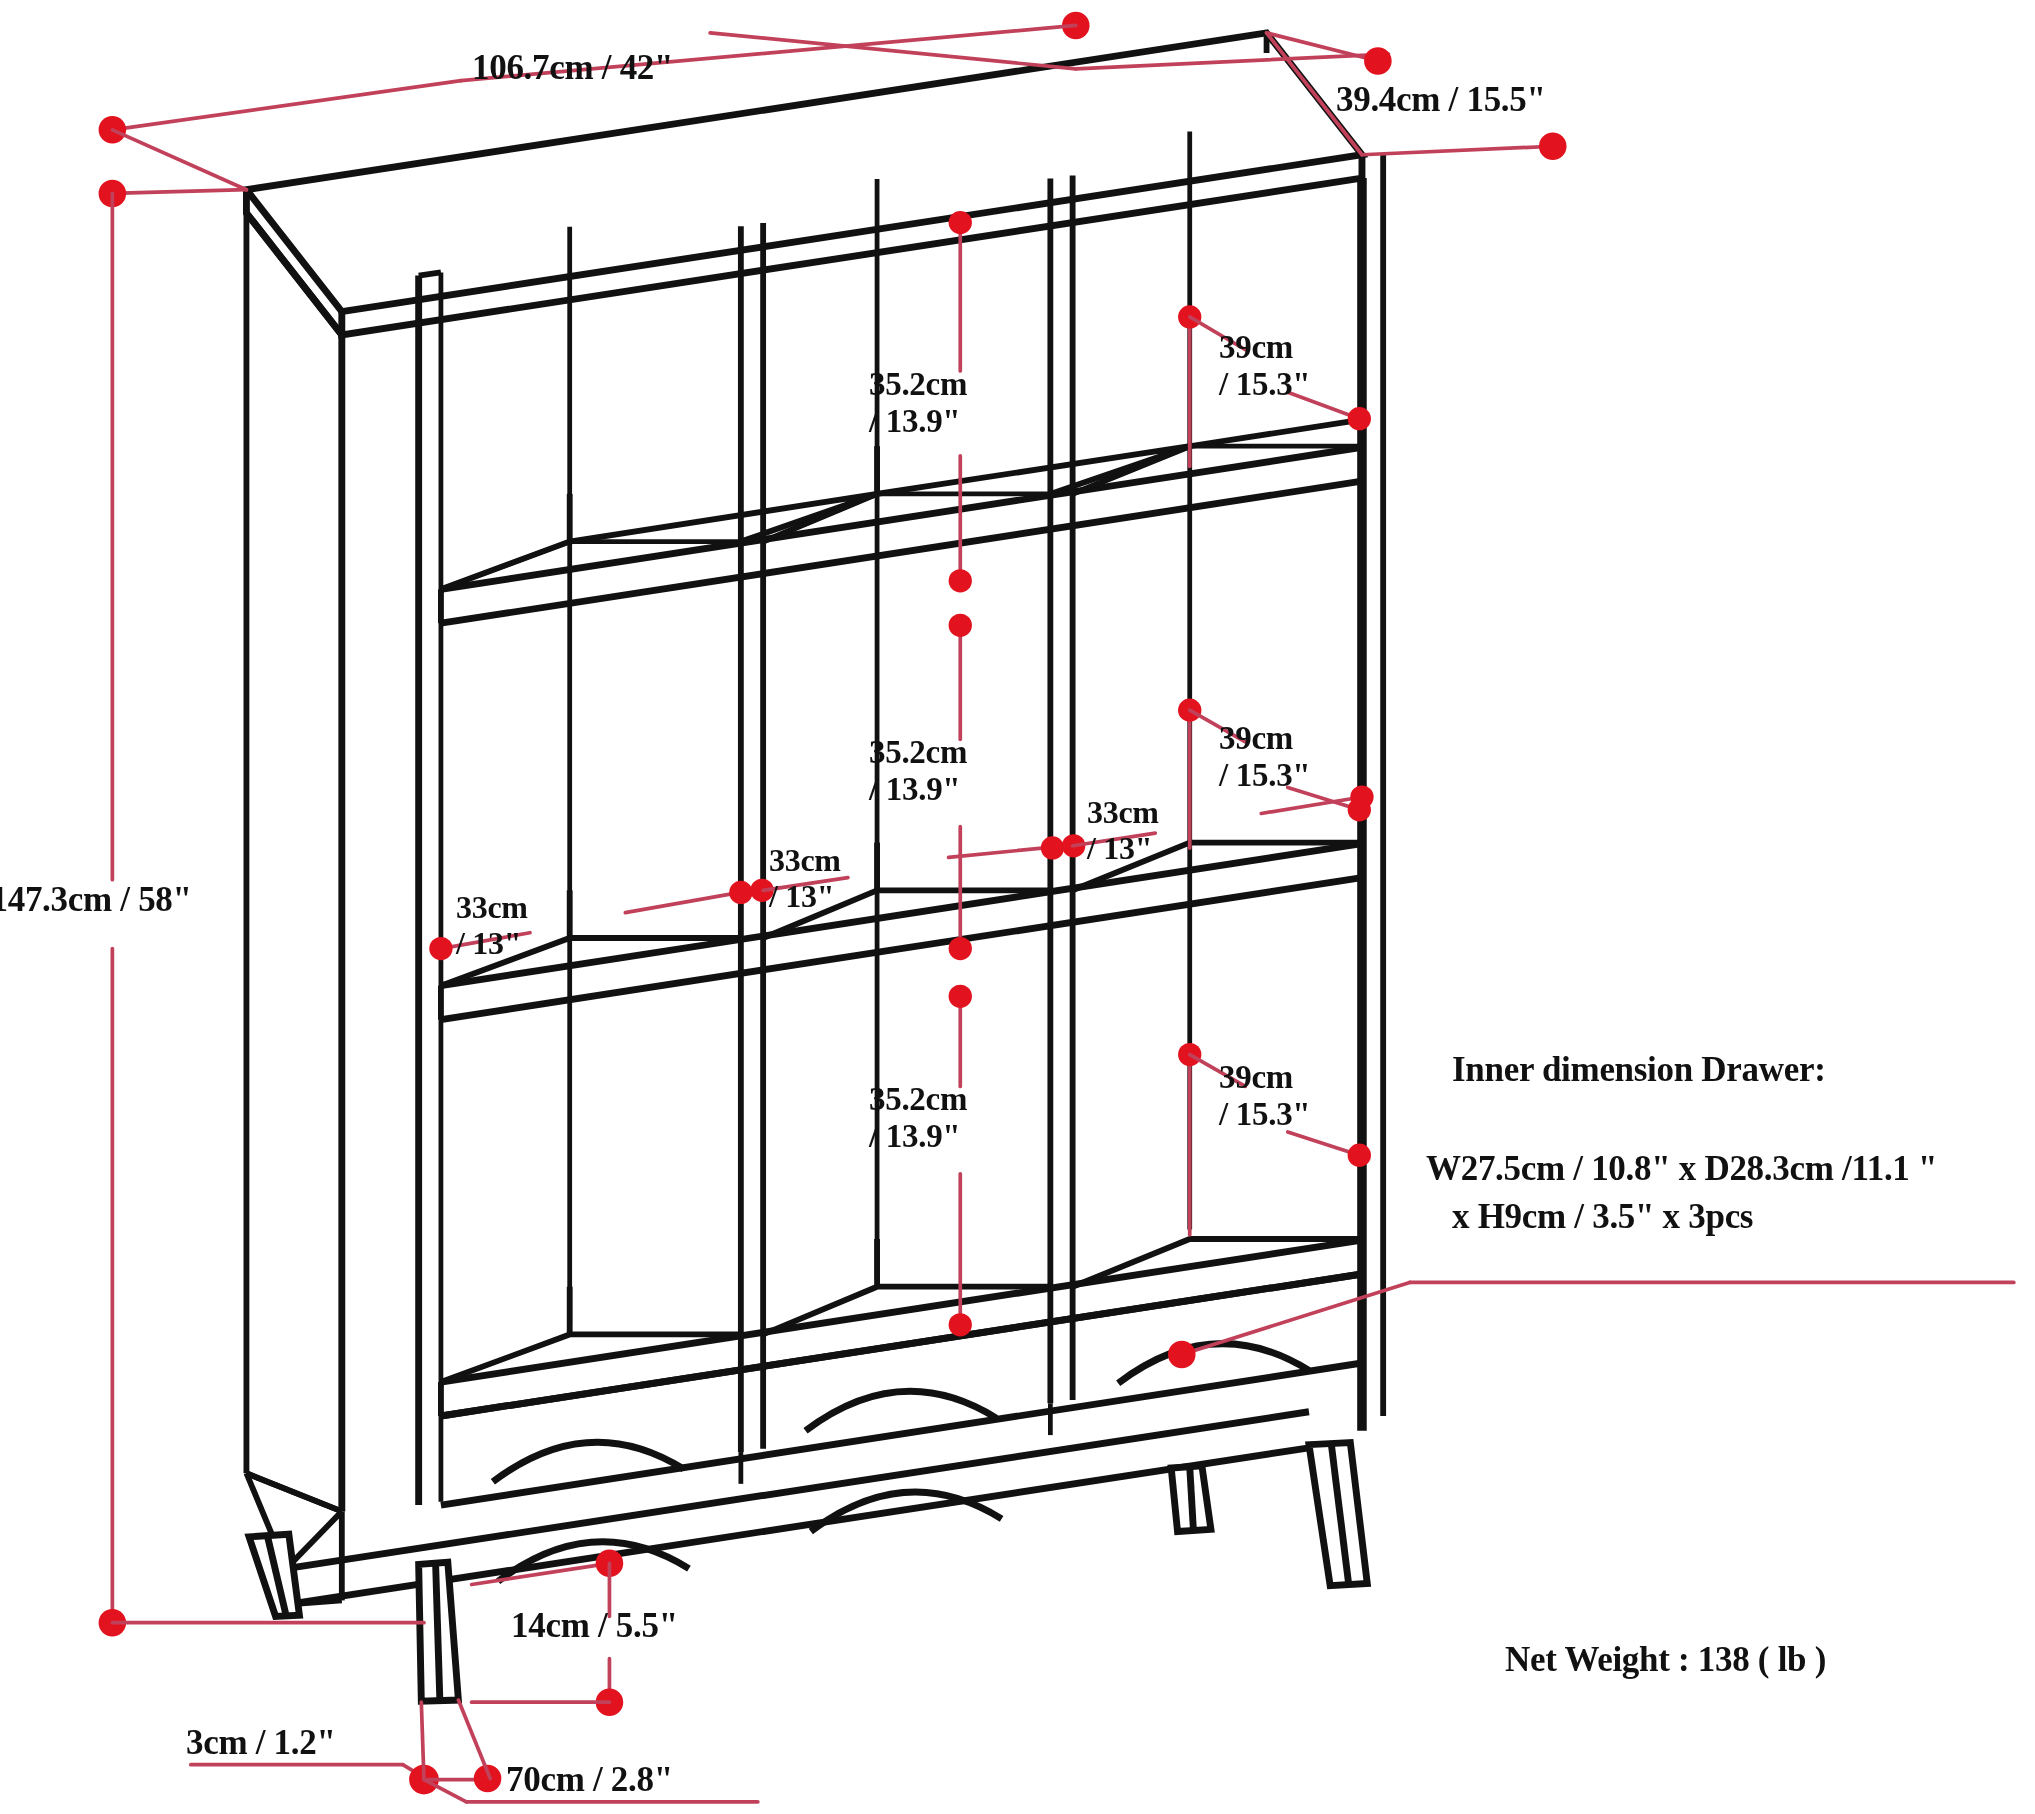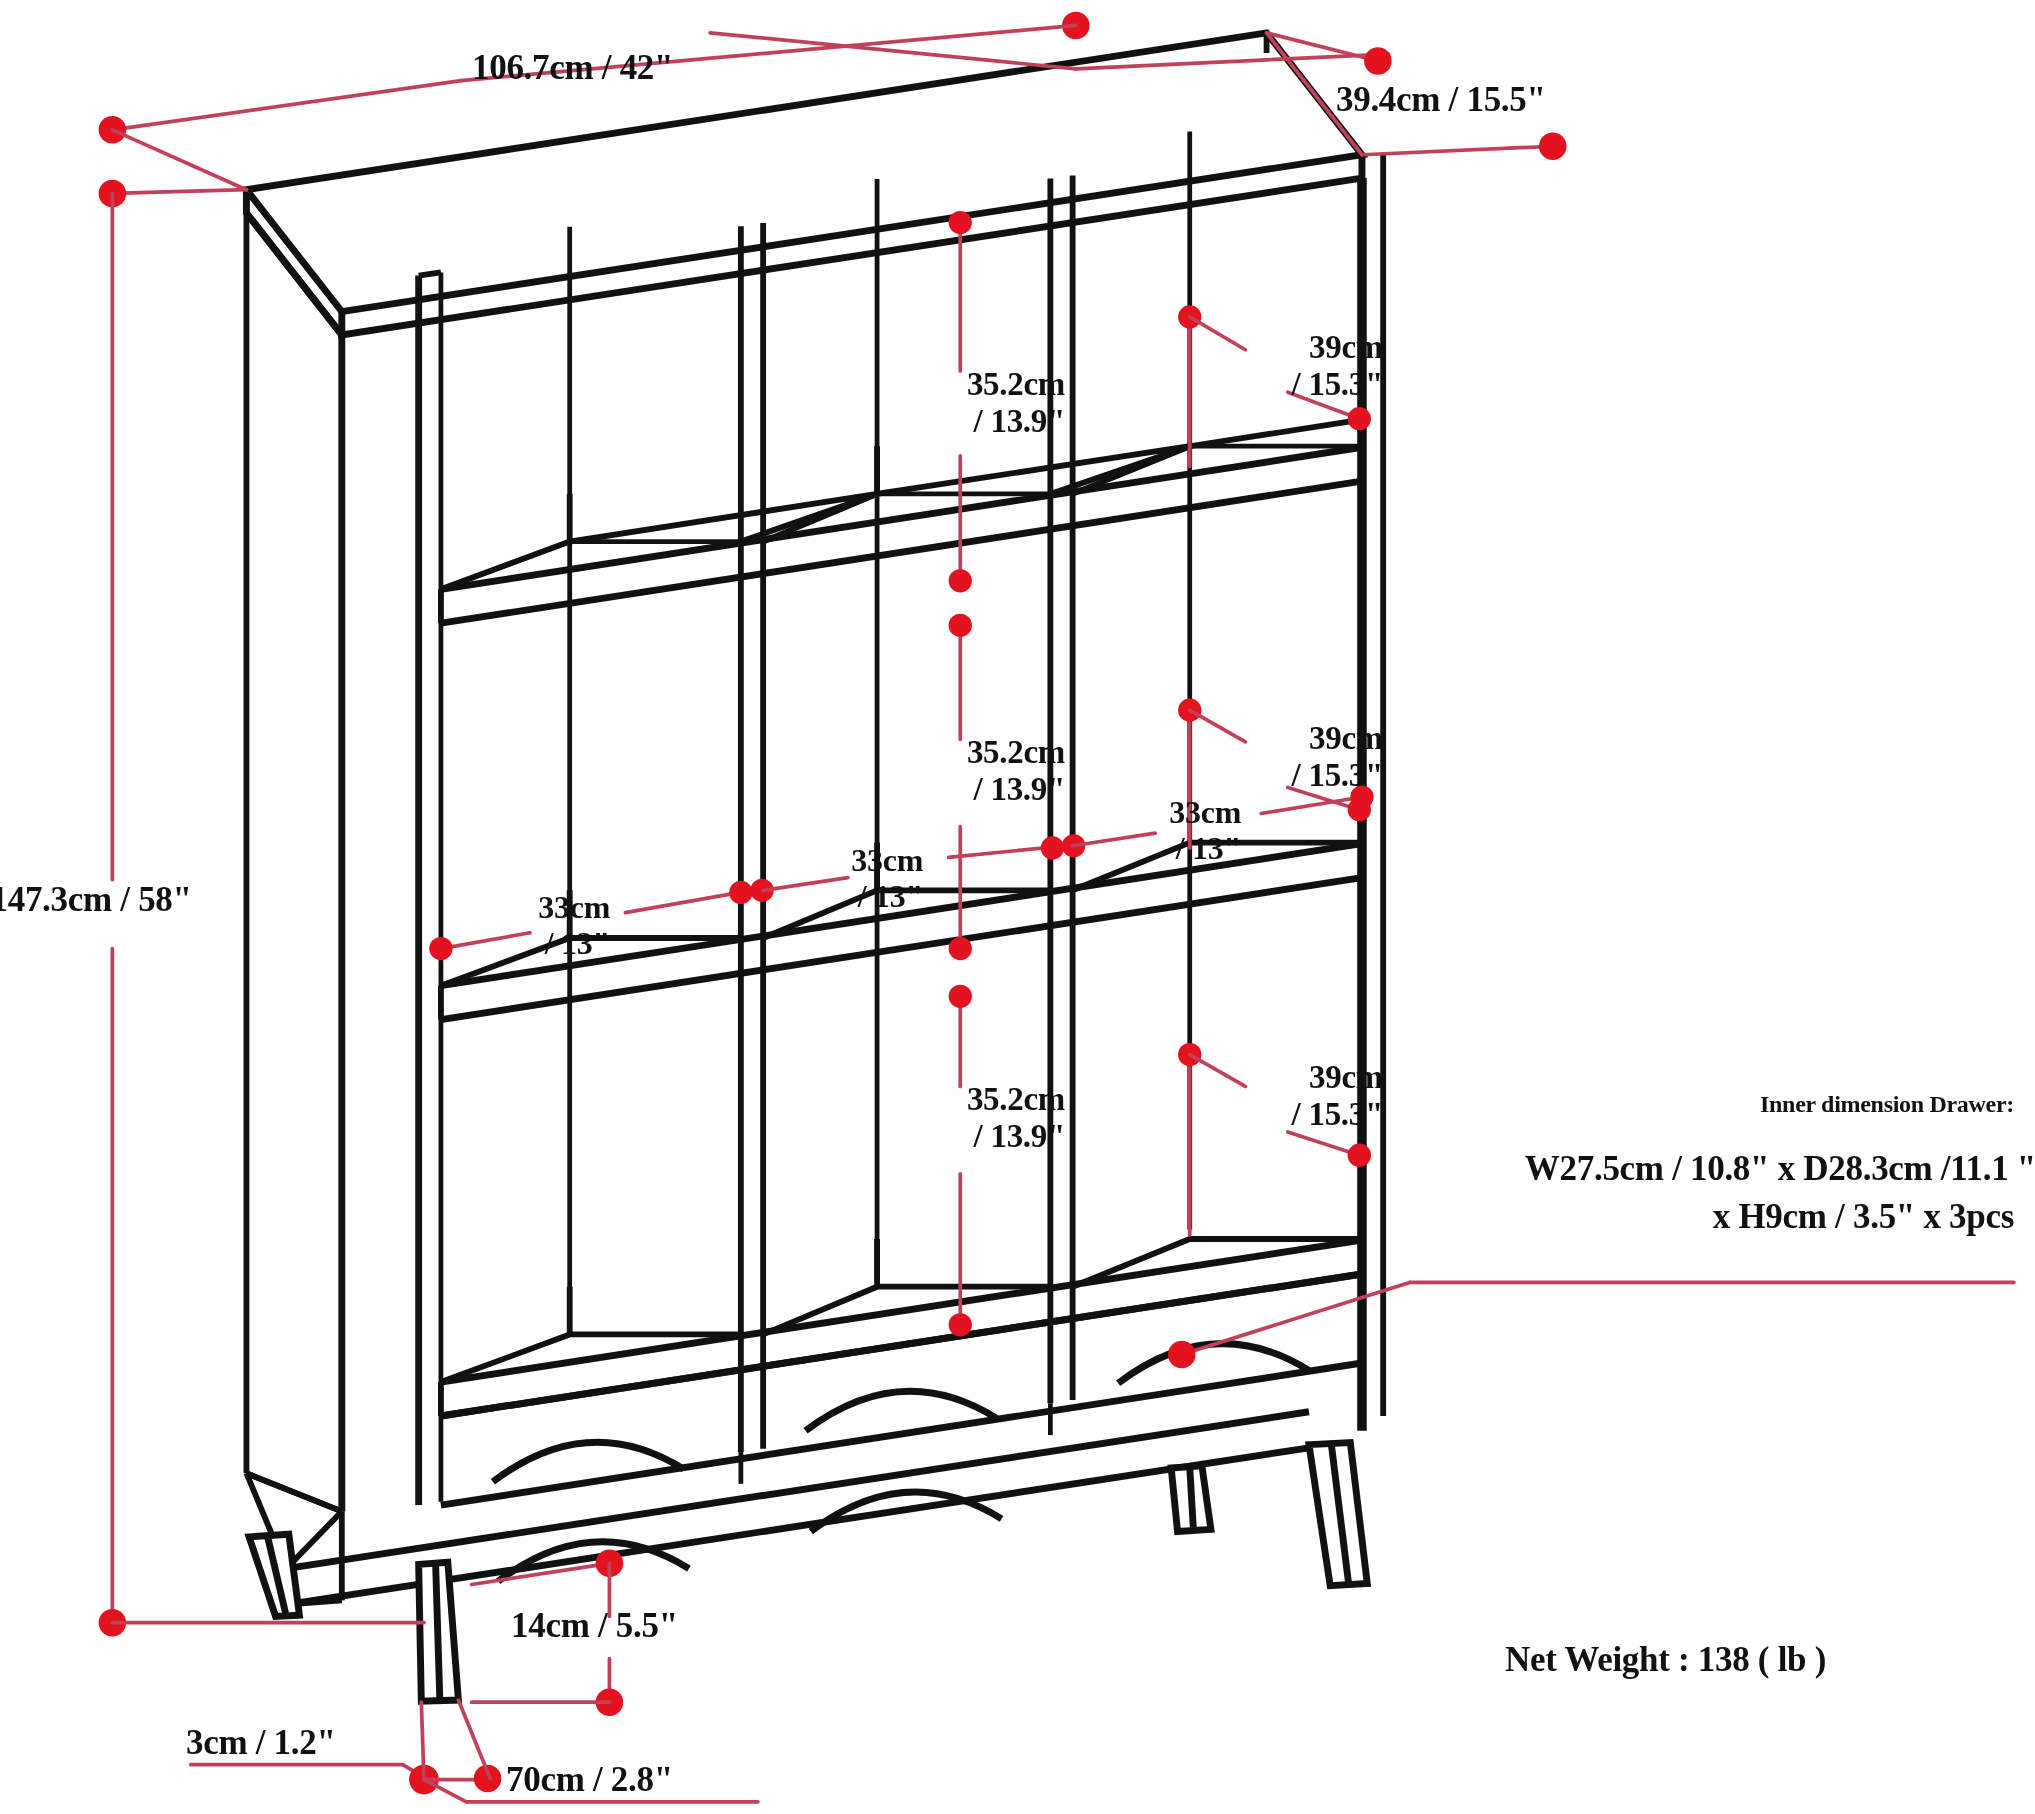--- a/index.html
+++ b/index.html
@@ -30,21 +30,21 @@
   }
   .lbl {
     position: absolute;
     color: #111111;
     font-family: "Liberation Serif", "DejaVu Serif", serif;
     font-weight: bold;
     white-space: pre;
     line-height: 1.12;
     letter-spacing: -0.3px;
   }
-  .lbl-center { text-align: right; }
+  .lbl-center { text-align: left; }
   .lbl-left   { text-align: left; }
 </style>
 </head>
 <body>
 
 <div id="stage">
 
   <svg class="drawing" viewBox="0 0 3840 3423" xmlns="http://www.w3.org/2000/svg">
 
     <g fill="none" stroke="#111111" stroke-width="11" stroke-linejoin="miter" stroke-linecap="butt">
@@ -345,20 +345,20 @@
 
   <div class="lbl lbl-center" style="left:1087px; top:795px; width:154px; font-size:32px;">33cm
 / 13"</div>
 
   <div class="lbl lbl-left" style="left:511px; top:1606px; font-size:35px;">14cm / 5.5"</div>
 
   <div class="lbl lbl-left" style="left:186px; top:1723px; font-size:35px;">3cm / 1.2"</div>
 
   <div class="lbl lbl-left" style="left:506px; top:1760px; font-size:35px;">70cm / 2.8"</div>
 
-  <div class="lbl lbl-center" style="left:1452px; top:1091px; width:562px; font-size:24px;">Inner dimension Drawer:</div>
+  <div class="lbl lbl-center" style="left:1452px; top:1050px; width:562px; font-size:35px;">Inner dimension Drawer:</div>
   <div class="lbl lbl-center" style="left:1426px; top:1149px; width:610px; font-size:35px;">W27.5cm / 10.8" x D28.3cm /11.1 "</div>
   <div class="lbl lbl-center" style="left:1452px; top:1197px; width:562px; font-size:35px;">x H9cm / 3.5" x 3pcs</div>
 
   <div class="lbl lbl-left" style="left:1505px; top:1640px; font-size:35px;">Net Weight : 138 ( lb )</div>
 
 </div>
 
 
 </body></html>

